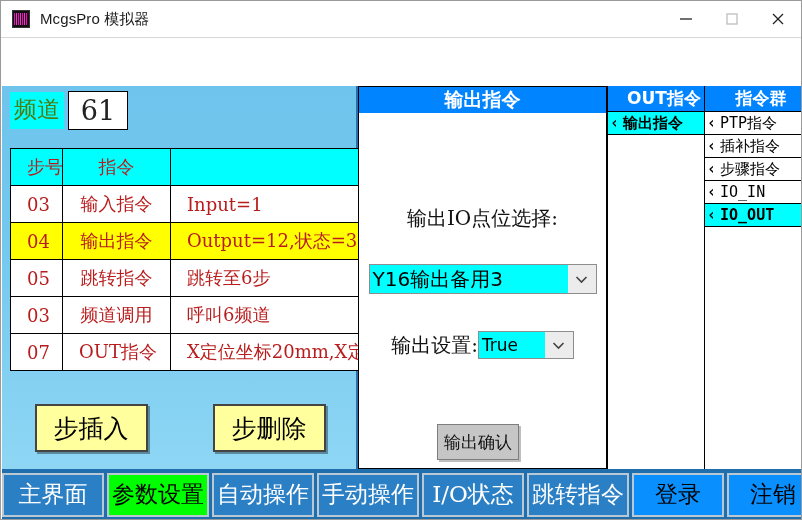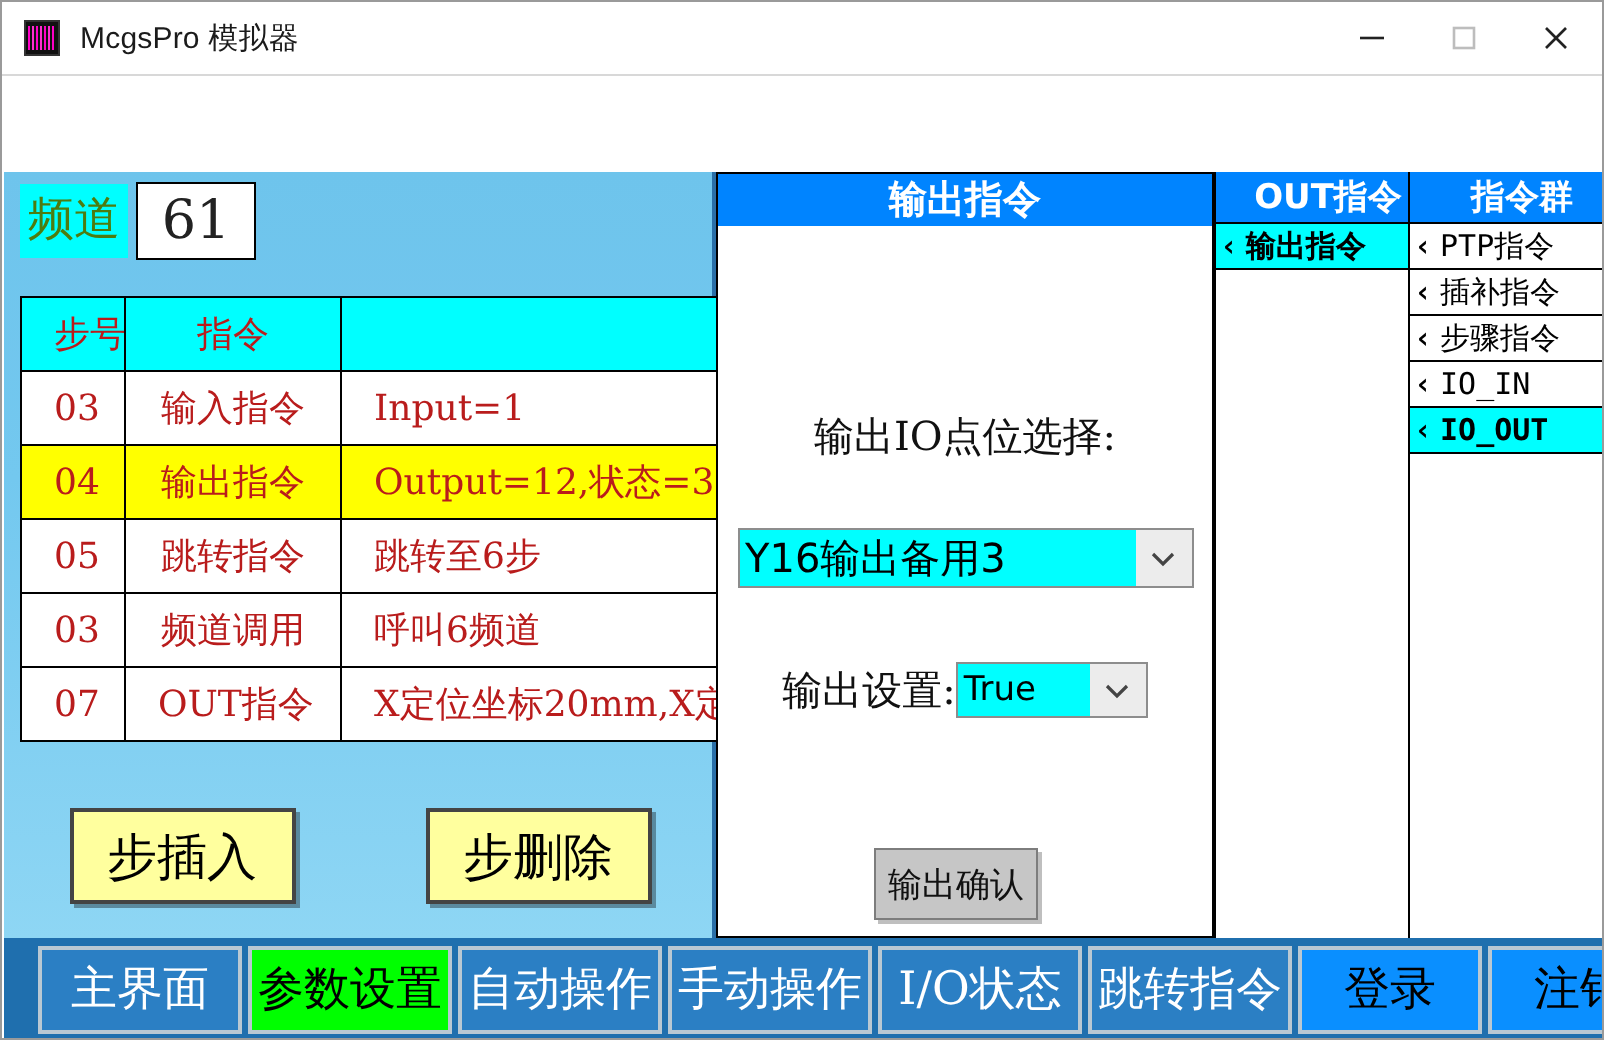--- a/index.html
+++ b/index.html
@@ -246,21 +246,21 @@
   }
   .rcol-item.active { background: #00ffff; font-weight: bold; }
   .rcol-item .chev { margin-right: 4px; font-weight: bold; }
 
   
   .navbar {
     position: absolute; left: 1px; top: 468px;
     width: 800px; height: 51px;
     background: #1f6fae;
     display: flex; align-items: center;
-    padding: 3px 17px; gap: 3px;
+    padding: 3px 0; gap: 3px;
   }
   .nav-btn {
     height: 44px;
     border: 2px solid #b9c8d3;
     display: flex; align-items: center; justify-content: center;
     background: #2b7fc4; color: #ffffff;
     font-size: 23px; white-space: nowrap;
     font-family: "DejaVu Serif", serif;
     flex: none;
   }

